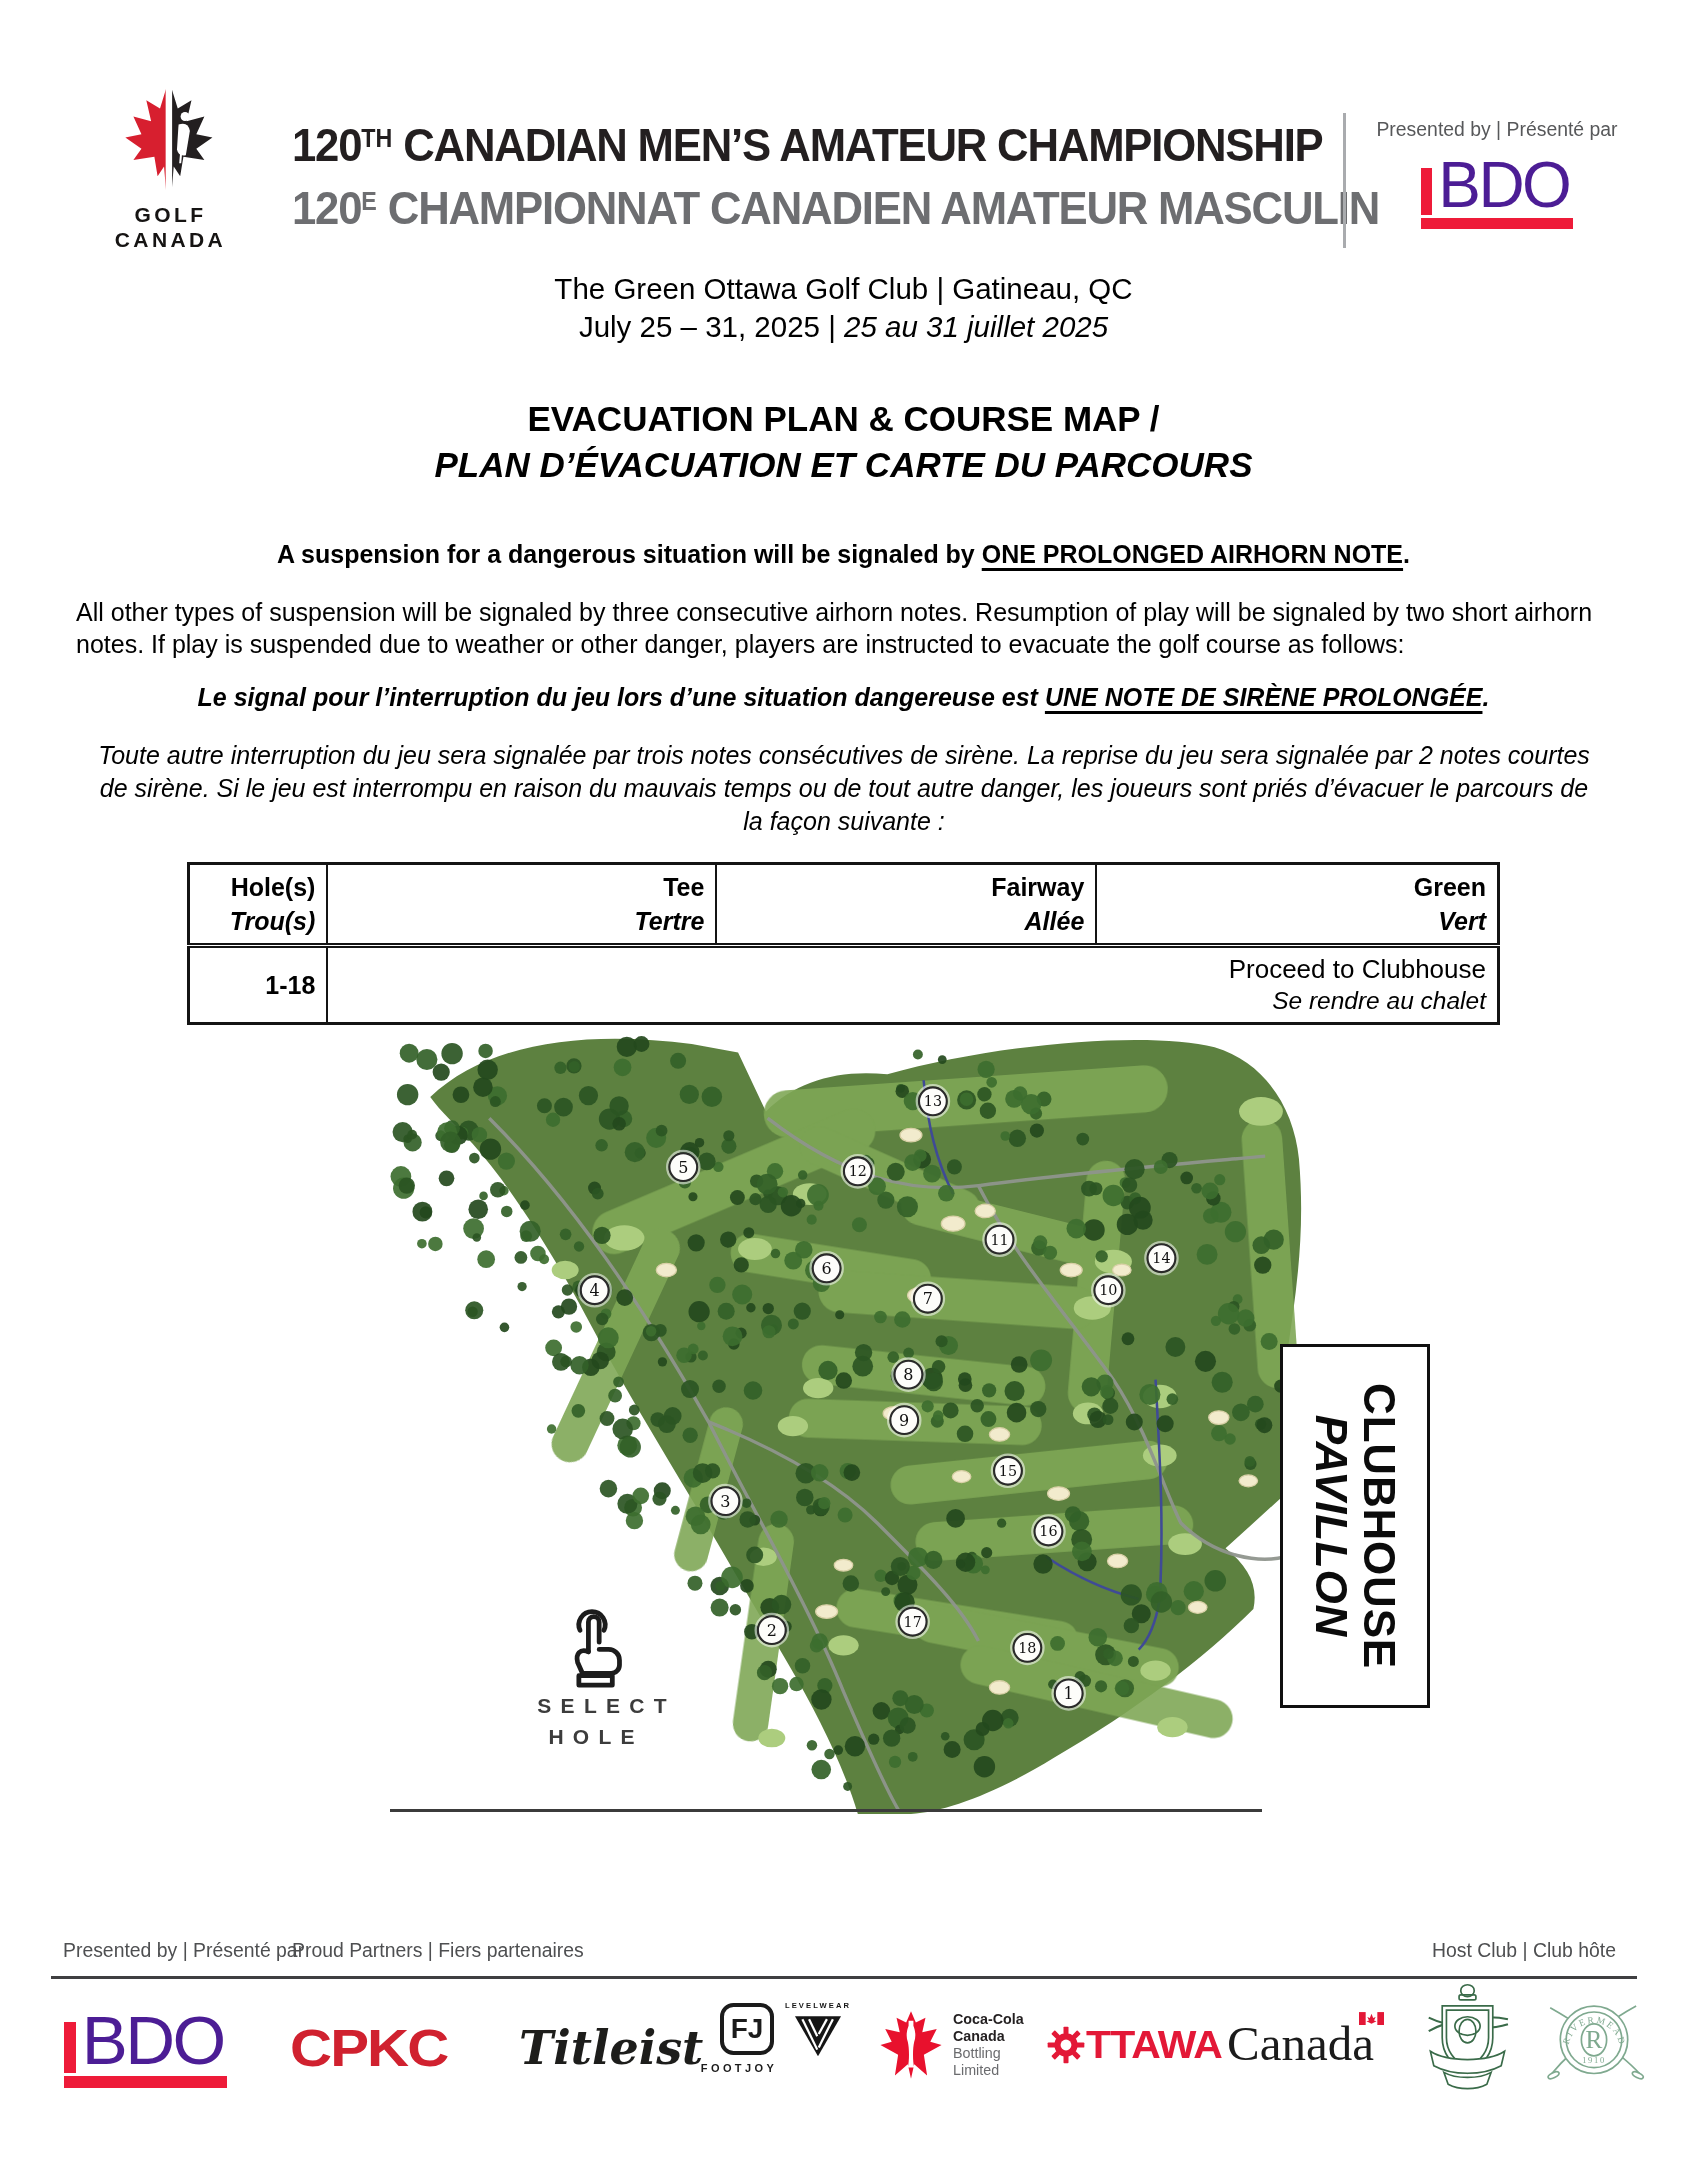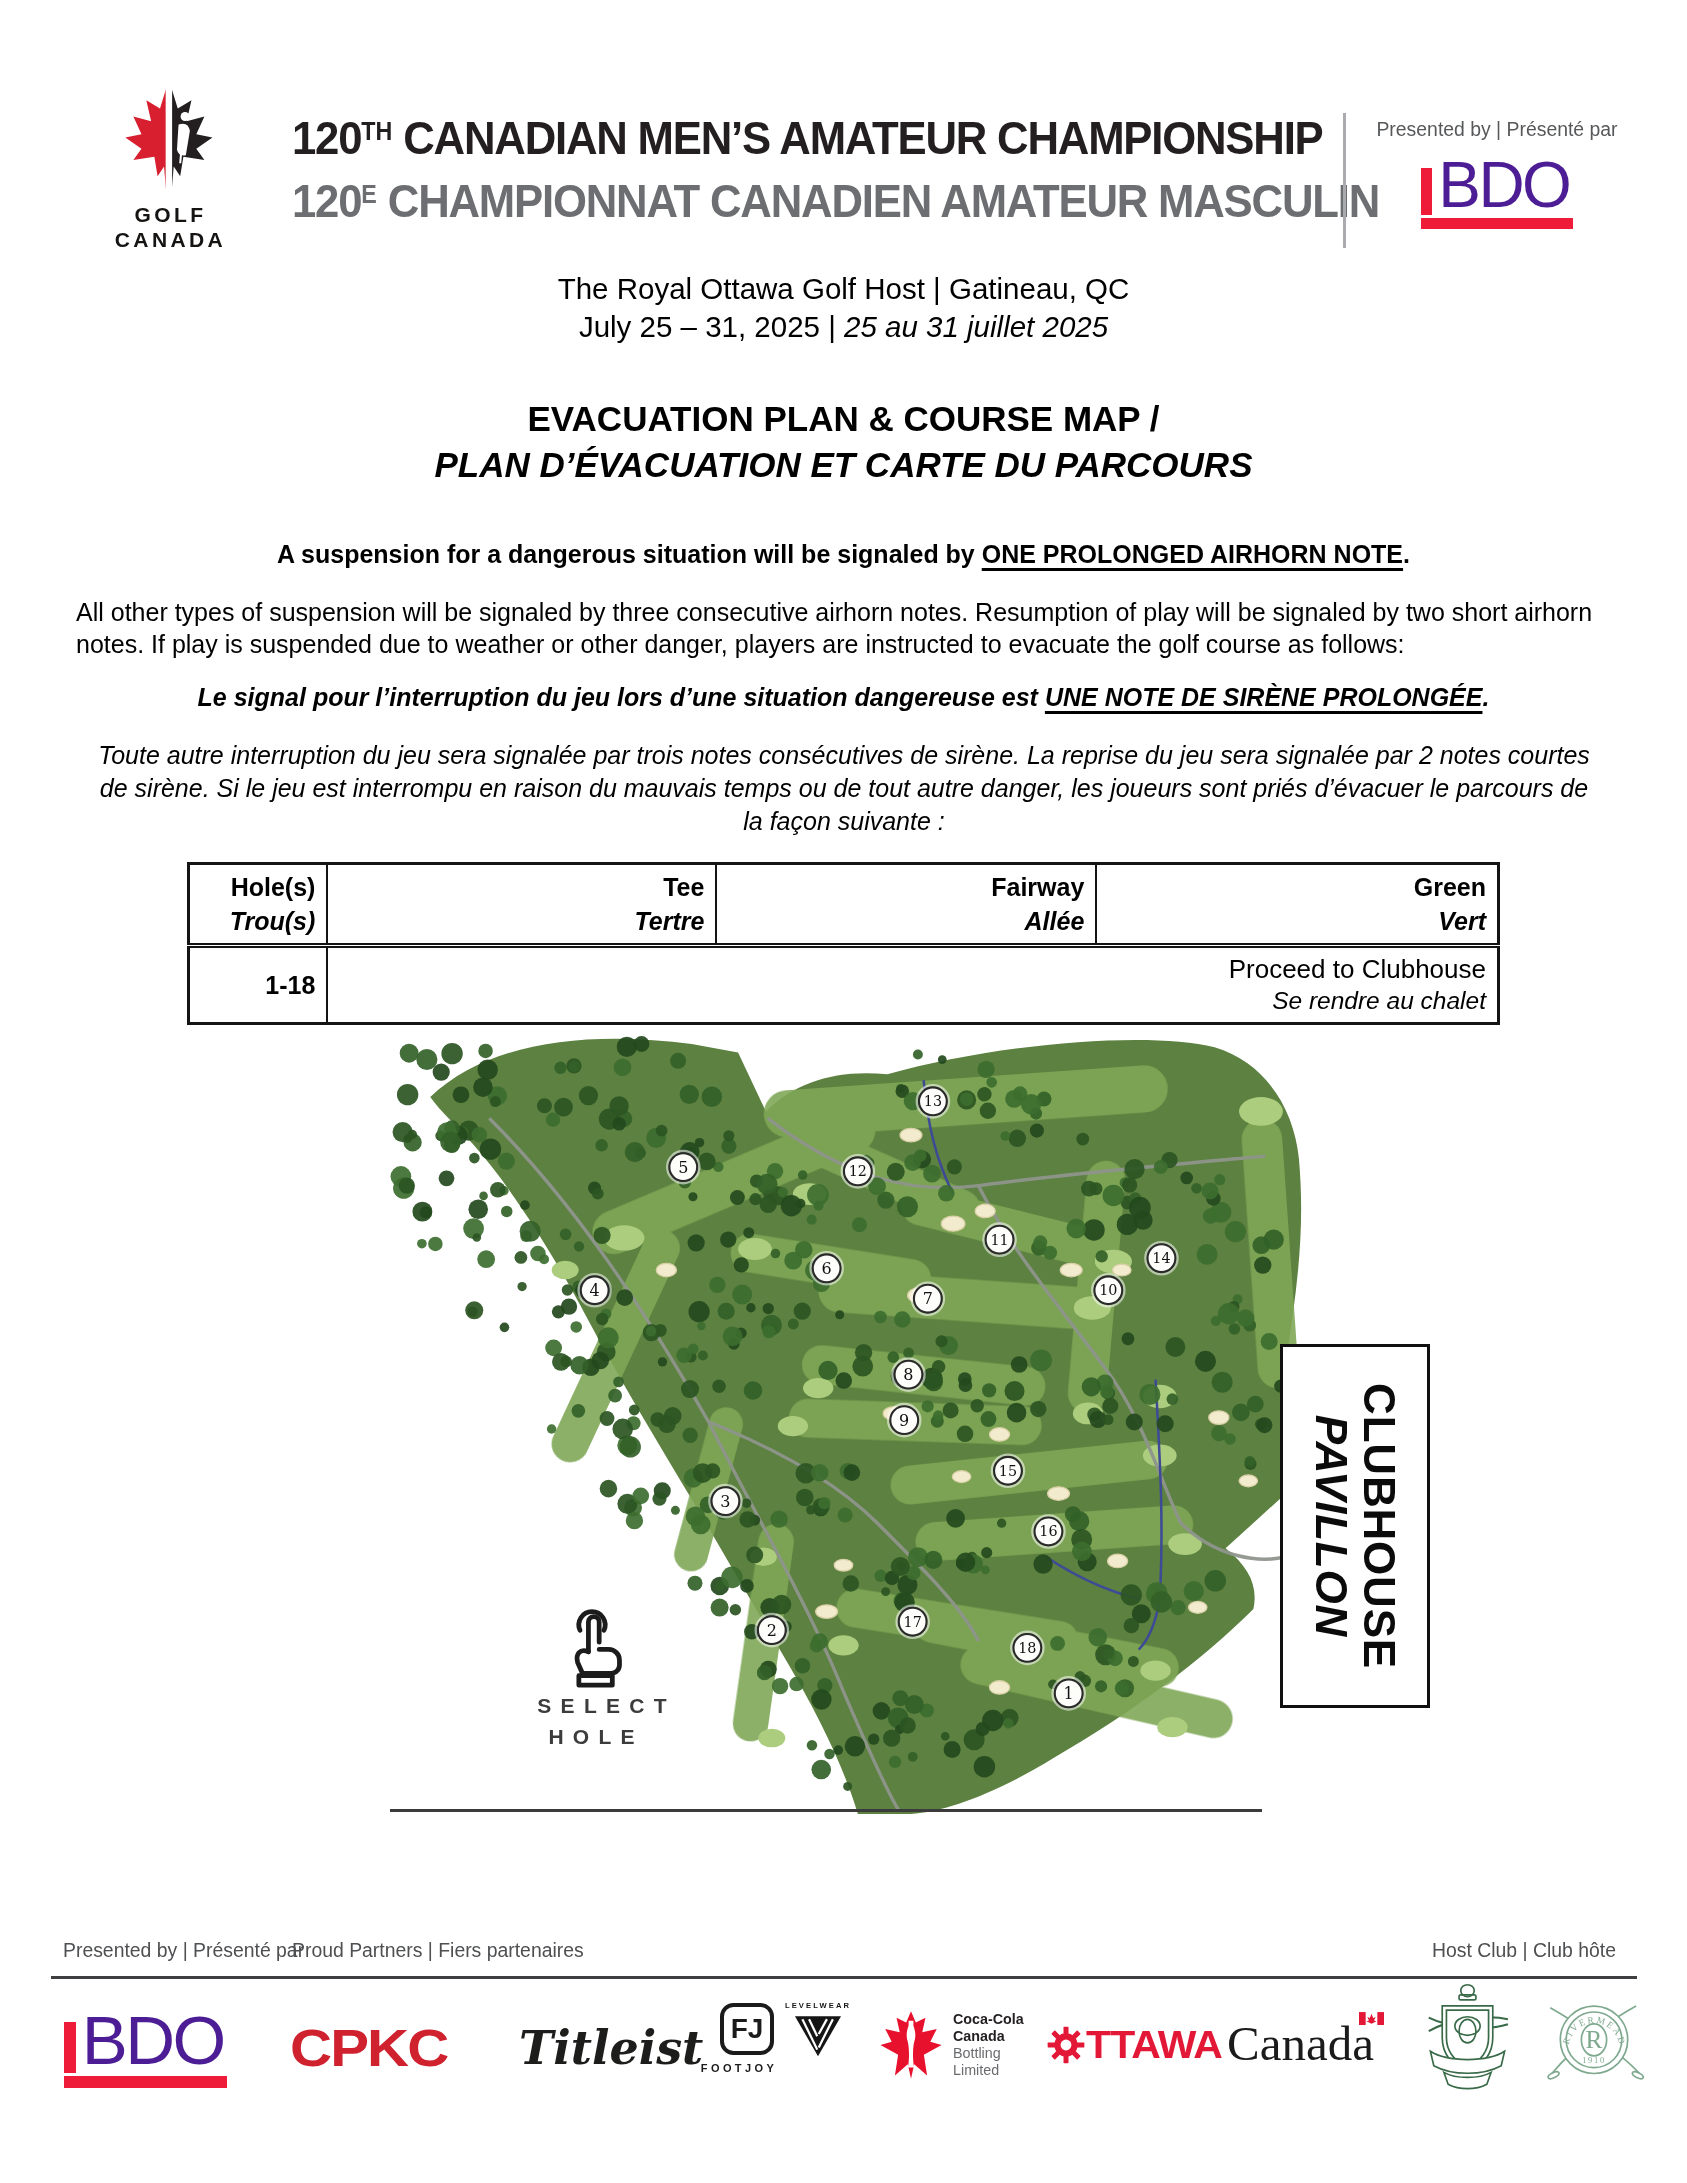--- a/index.html
+++ b/index.html
@@ -5,21 +5,21 @@
   html,body{margin:0;padding:0;}
   body{
     width:1687px;height:2183px;position:relative;background:#ffffff;
     font-family:"Liberation Sans",sans-serif;color:#000;overflow:hidden;
   }
 
   
   #gc-logo{position:absolute;left:98px;top:81px;width:145px;text-align:center;}
   #gc-logo svg{display:block;margin:0 auto;}
   .gc-text{font-weight:bold;font-size:21px;letter-spacing:3.4px;line-height:25px;color:#161413;}
-  #title-block{position:absolute;left:292px;top:103px;width:1055px;text-align:right;}
+  #title-block{position:absolute;left:292px;top:110px;width:1055px;text-align:right;}
   .title-line{font-weight:bold;font-size:47px;white-space:nowrap;letter-spacing:-1.3px;
     line-height:56px;transform:scaleX(.93);transform-origin:left;}
   .t1{color:#231f20;}
   .t2{color:#6d6e71;}
   .sup{font-size:25px;vertical-align:14.3px;letter-spacing:0;}
   #header-divider{position:absolute;left:1343px;top:113px;width:2.5px;height:135px;background:#a9abae;}
   #presented-block{position:absolute;left:1372px;top:118px;width:250px;text-align:center;}
   .presented-label{font-size:19.4px;color:#57585a;}
   .bdo-logo{position:relative;display:inline-block;line-height:1;text-align:left;}
   .bdo-text{font-weight:normal;color:#4c1d95;letter-spacing:-2.5px;display:inline-block;}
@@ -132,21 +132,21 @@
 <div id="presented-block">
   <div class="presented-label">Presented by | Présenté par</div>
   <div id="header-bdo" class="bdo-logo">
     <span class="bdo-vbar"></span>
     <span class="bdo-text">BDO</span>
     <span class="bdo-hbar"></span>
   </div>
 </div>
 
 <div id="venue">
-  <div>The Royal Ottawa Golf Host | Gatineau, QC</div>
+  <div>The Green Ottawa Golf Club | Gatineau, QC</div>
   <div><span>July 25 – 31, 2025 | </span><span class="it">25 au 31 juillet 2025</span></div>
 </div>
 
 <div id="main-heading">
   <div>EVACUATION PLAN &amp; COURSE MAP /</div>
   <div class="it">PLAN D’ÉVACUATION ET CARTE DU PARCOURS</div>
 </div>
 
 <div id="notice-en"><span>A suspension for a dangerous situation will be signaled by </span><span class="underlined">ONE PROLONGED AIRHORN NOTE</span><span>.</span></div>
 

